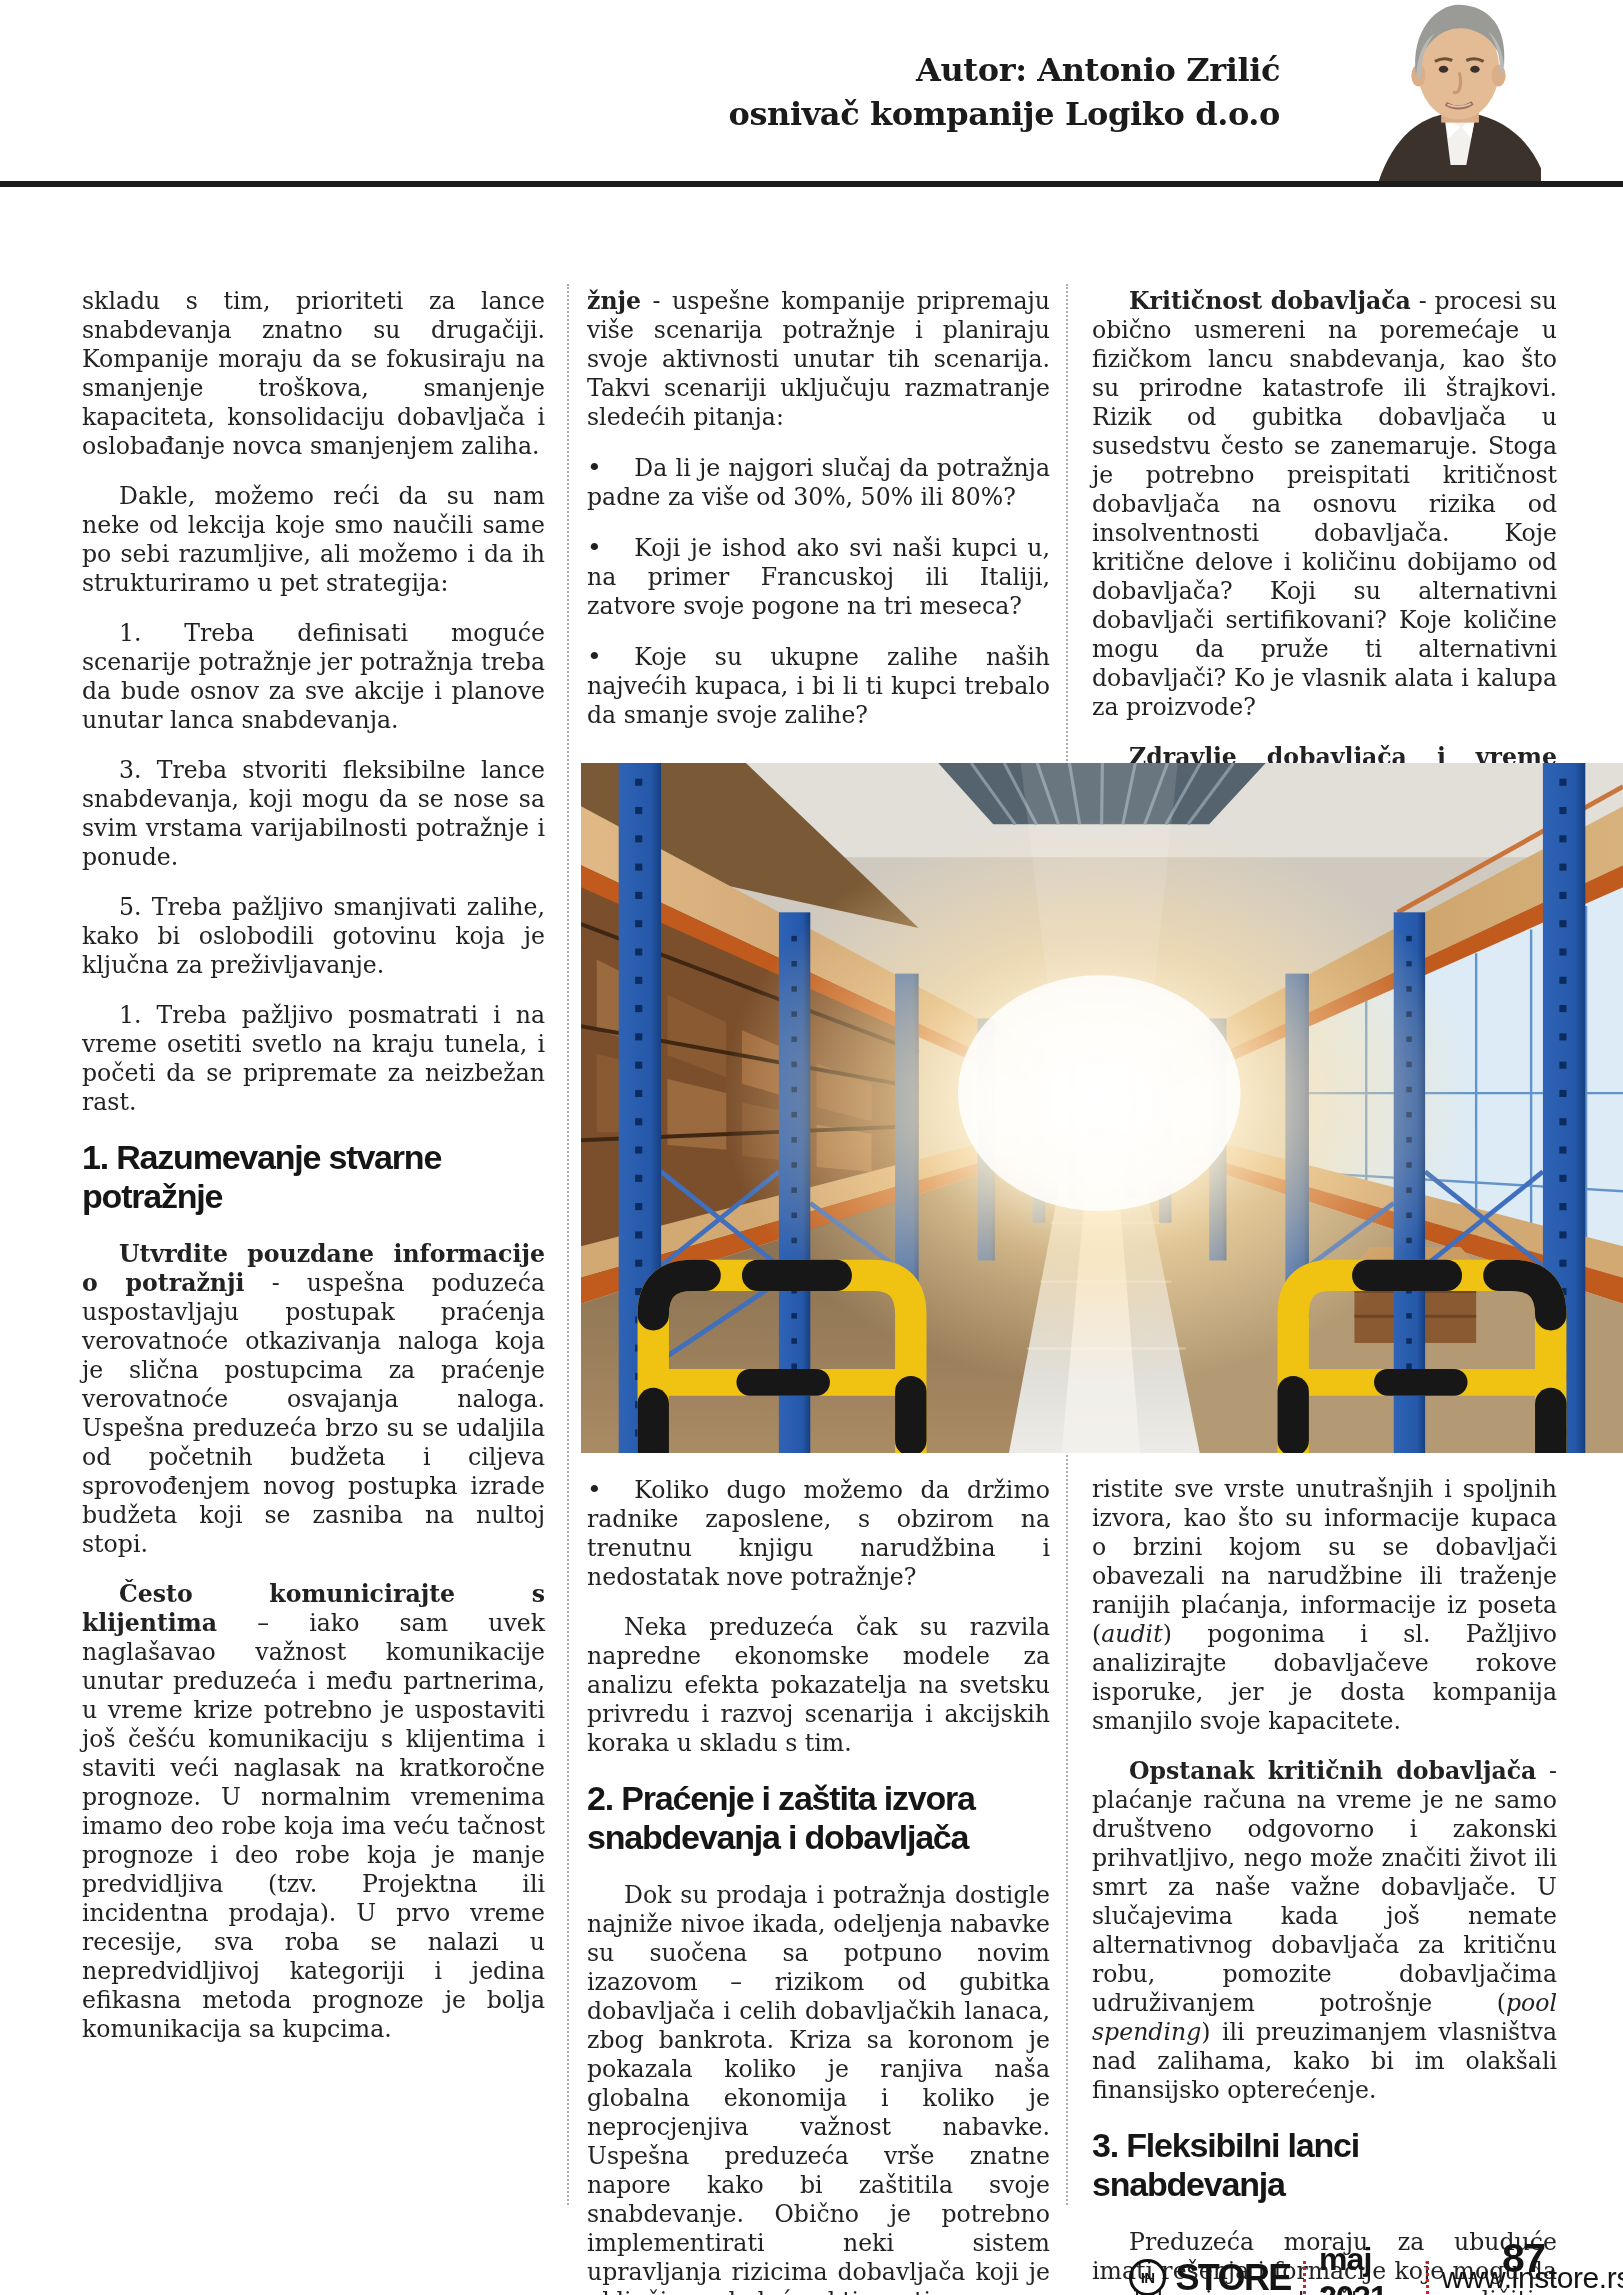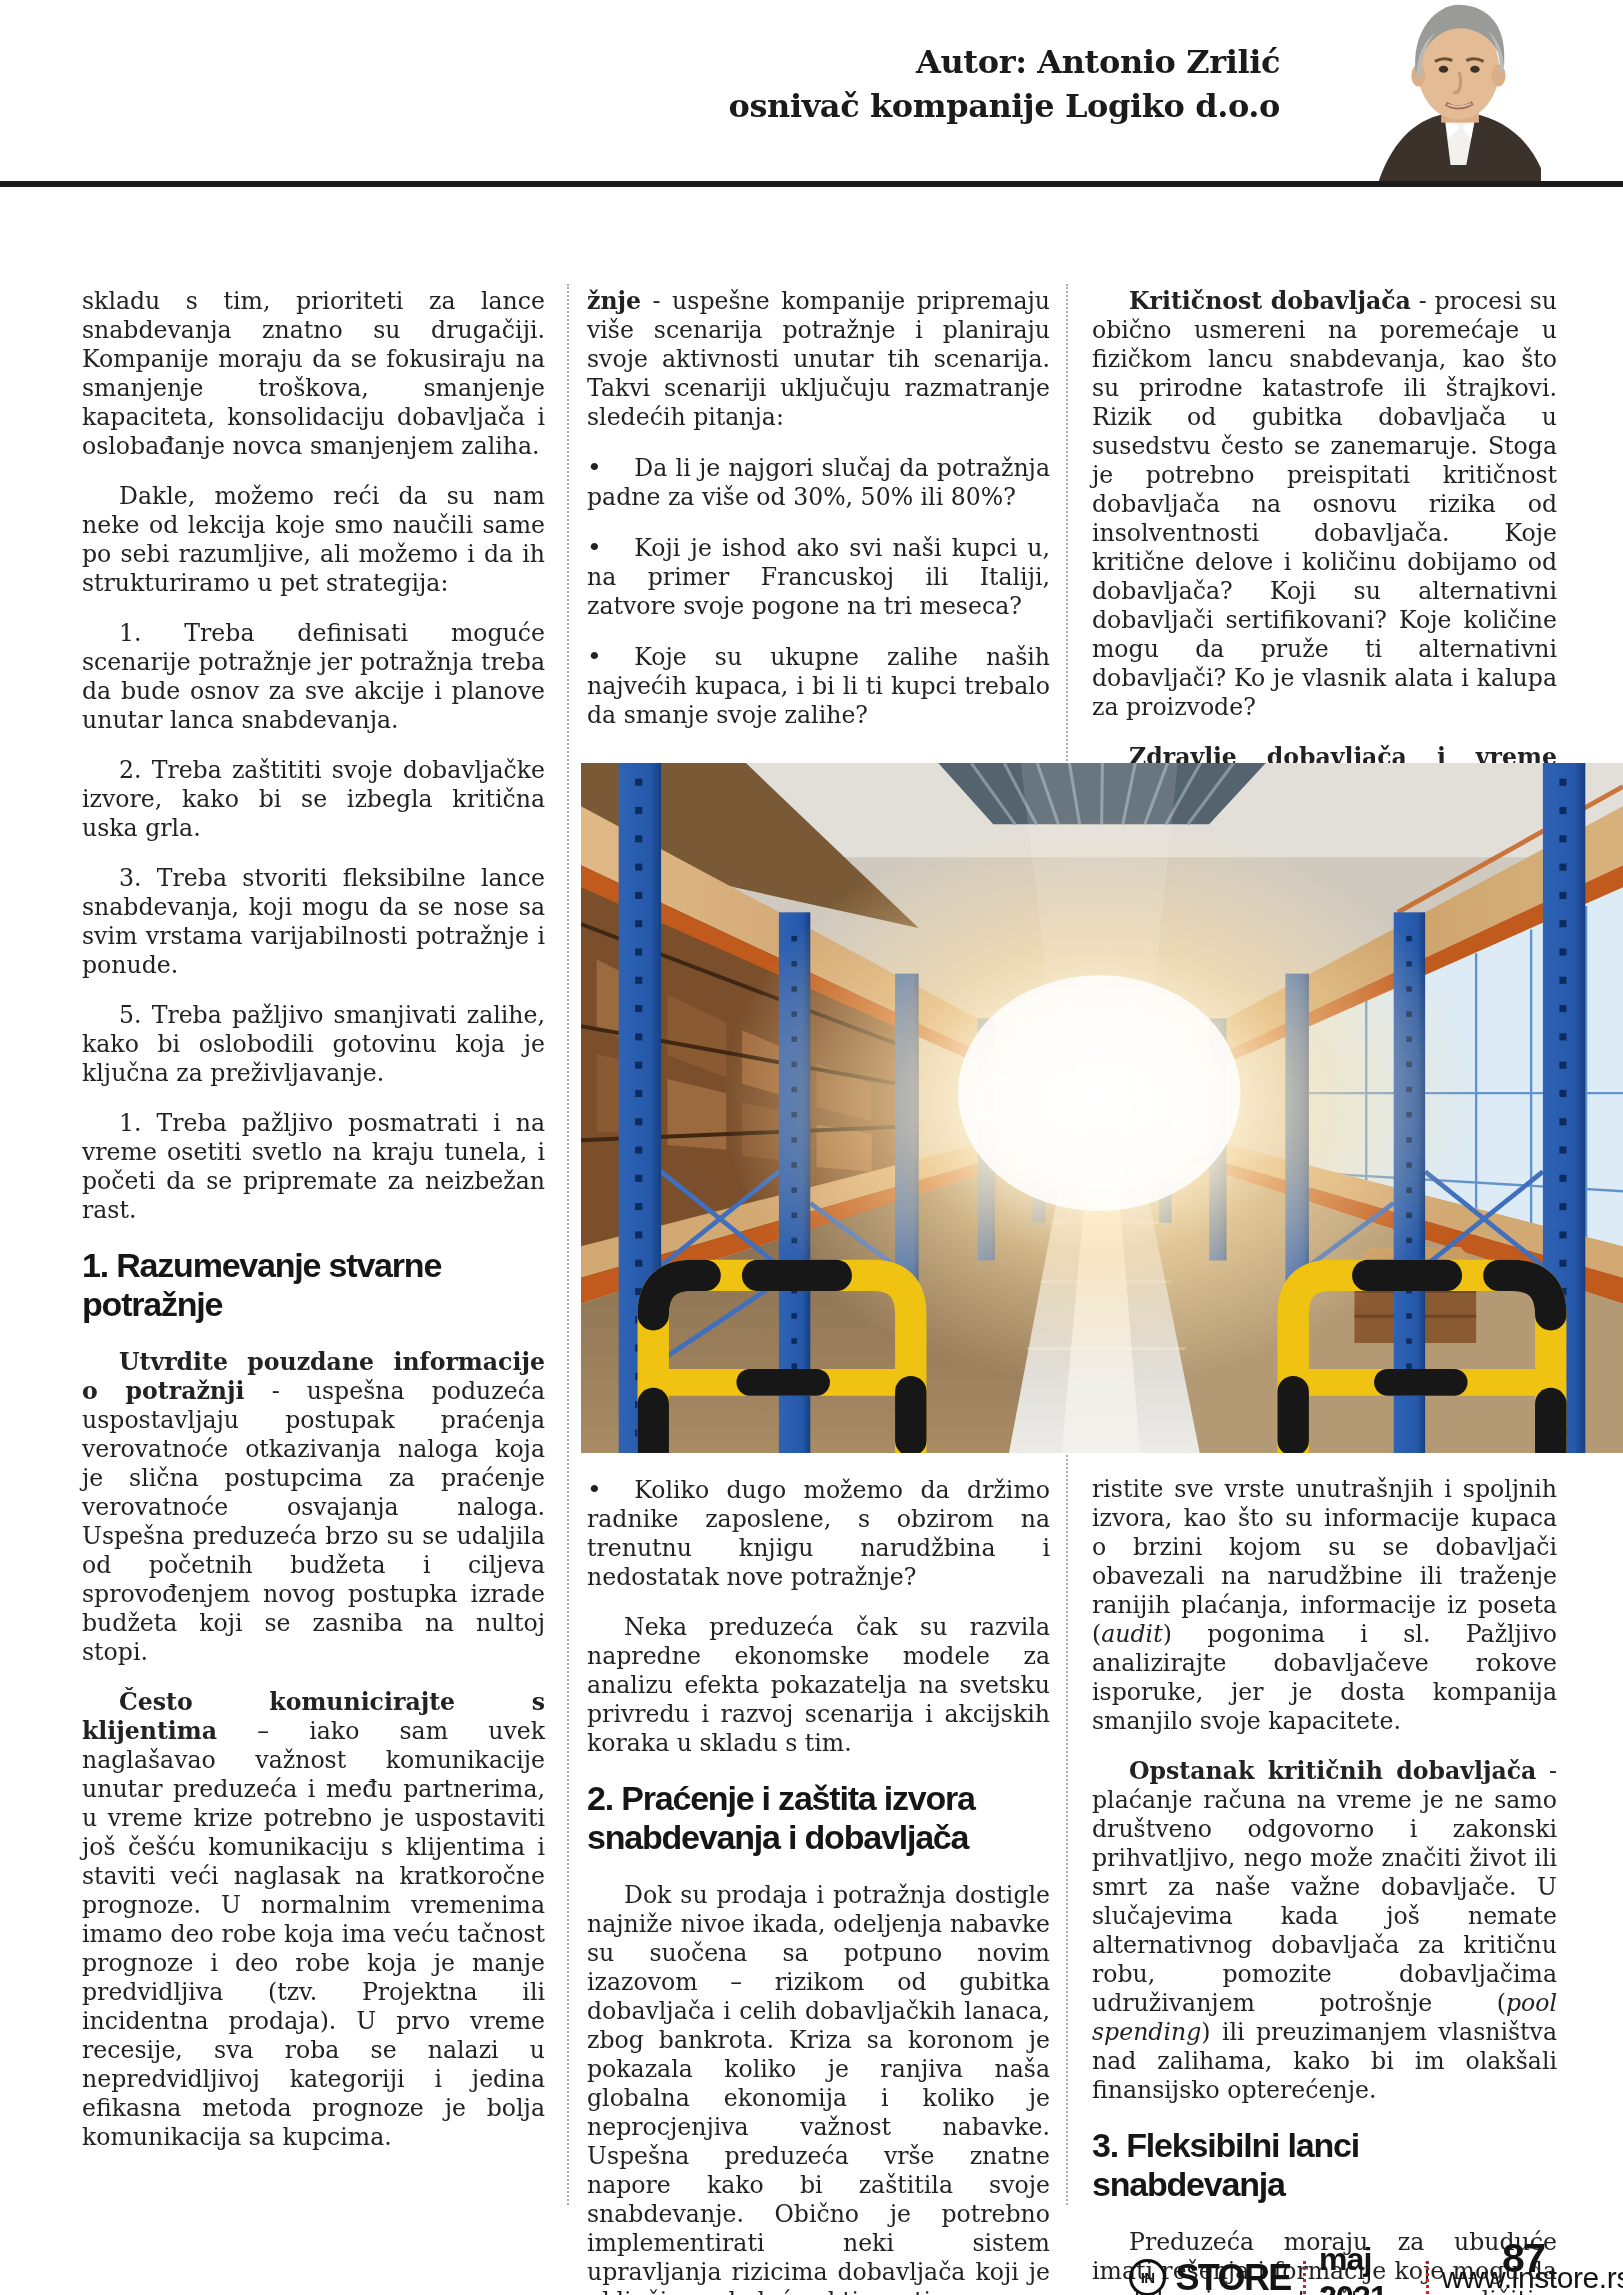--- a/index.html
+++ b/index.html
@@ -2,21 +2,21 @@
 <html style="font-size:12.6px"><head>
 <meta charset="utf-8">
 <style>
   html,body{margin:0;padding:0;}
   body{
     width:1623px;height:2295px;position:relative;background:#ffffff;
     font-family:"DejaVu Serif", serif;color:#1e1e1e;overflow:hidden;
   }
   
   .author{
-    position:absolute;top:40px;right:343px;text-align:right;
+    position:absolute;top:48px;right:343px;text-align:right;
     font-family:"DejaVu Serif", serif;font-weight:bold;
     font-size:32px;line-height:44px;color:#1b1b1b;letter-spacing:-0.4px;
   }
   .portrait{position:absolute;top:0;right:82px;width:169px;height:182px;}
   .rule{position:absolute;top:181px;left:0;width:1623px;height:6.3px;background:#1c1c1c;}
   
   .vsep{position:absolute;top:284px;height:1921px;width:0;border-left:2.4px dotted #ababab;z-index:1;}
   #sep1{left:567px;}
   #sep2{left:1066px;}
   .col{position:absolute;text-align:justify;font-size:23.6px;line-height:29px;color:#222;z-index:2;}
@@ -93,21 +93,20 @@
 
 <div class="rule"></div>
 
 <div class="vsep" id="sep1"></div>
 <div class="vsep" id="sep2"></div>
 
 <div class="col" id="col1">
     <p class="body">skladu s tim, prioriteti za lance snabdevanja znatno su drugačiji. Kompanije moraju da se fokusiraju na smanjenje troškova, smanjenje kapaciteta, konsolidaciju dobavljača i oslobađanje novca smanjenjem zaliha.</p>
     <p class="body indent">Dakle, možemo reći da su nam neke od lekcija koje smo naučili same po sebi razumljive, ali možemo i da ih strukturiramo u pet strategija:</p>
     <p class="body indent">1. Treba definisati moguće scenarije potražnje jer potražnja treba da bude osnov za sve akcije i planove unutar lanca snabdevanja.</p>
-    <p class="body indent">2. Treba zaštititi svoje dobavljačke izvore, kako bi se izbegla kritična uska grla.</p>
     <p class="body indent">3. Treba stvoriti fleksibilne lance snabdevanja, koji mogu da se nose sa svim vrstama varijabilnosti potražnje i ponude.</p>
     <p class="body indent">5. Treba pažljivo smanjivati zalihe, kako bi oslobodili gotovinu koja je ključna za preživljavanje.</p>
     <p class="body indent">1. Treba pažljivo posmatrati i na vreme osetiti svetlo na kraju tunela, i početi da se pripremate za neizbežan rast.</p>
     <h2 class="sec">1. Razumevanje stvarne potražnje</h2>
     <p class="body indent"><b>Utvrdite pouzdane informacije o potražnji</b> - uspešna poduzeća uspostavljaju postupak praćenja verovatnoće otkazivanja naloga koja je slična postupcima za praćenje verovatnoće osvajanja naloga. Uspešna preduzeća brzo su se udaljila od početnih budžeta i ciljeva sprovođenjem novog postupka izrade budžeta koji se zasniba na nultoj stopi.</p>
     <p class="body indent"><b>Često komunicirajte s klijentima</b> – iako sam uvek naglašavao važnost komunikacije unutar preduzeća i među partnerima, u vreme krize potrebno je uspostaviti još češću komunikaciju s klijentima i staviti veći naglasak na kratkoročne prognoze. U normalnim vremenima imamo deo robe koja ima veću tačnost prognoze i deo robe koja je manje predvidljiva (tzv. Projektna ili incidentna prodaja). U prvo vreme recesije, sva roba se nalazi u nepredvidljivoj kategoriji i jedina efikasna metoda prognoze je bolja komunikacija sa kupcima.</p>
   </div>
 <div class="col" id="col2t">
     <p class="body"><b>žnje</b> - uspešne kompanije pripremaju više scenarija potražnje i planiraju svoje aktivnosti unutar tih scenarija. Takvi scenariji uključuju razmatranje sledećih pitanja:</p>
     <p class="body bullet"><span class="bdot">•</span><span class="bsp"></span>Da li je najgori slučaj da potražnja padne za više od 30%, 50% ili 80%?</p>

